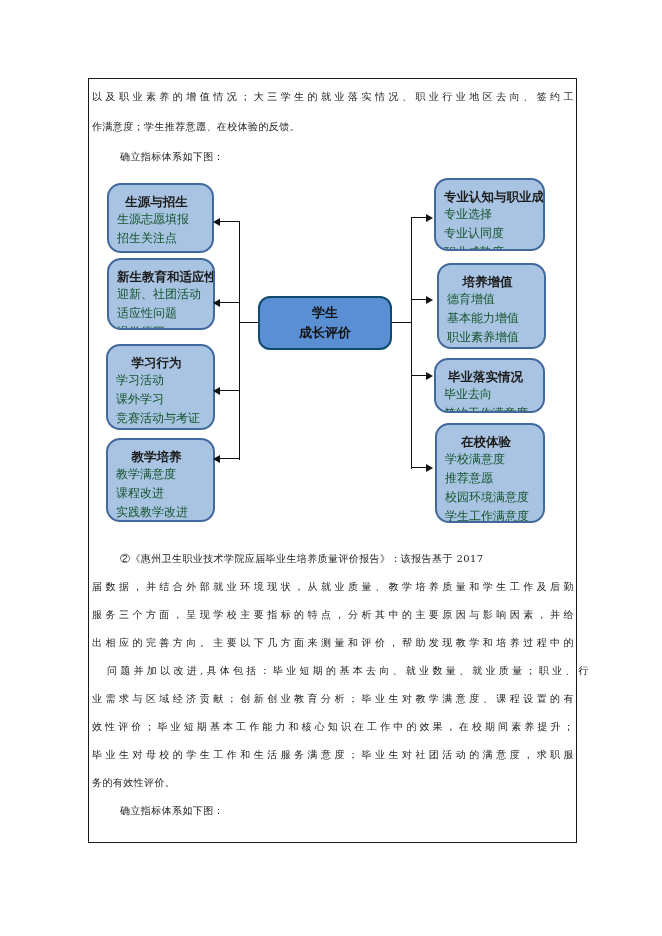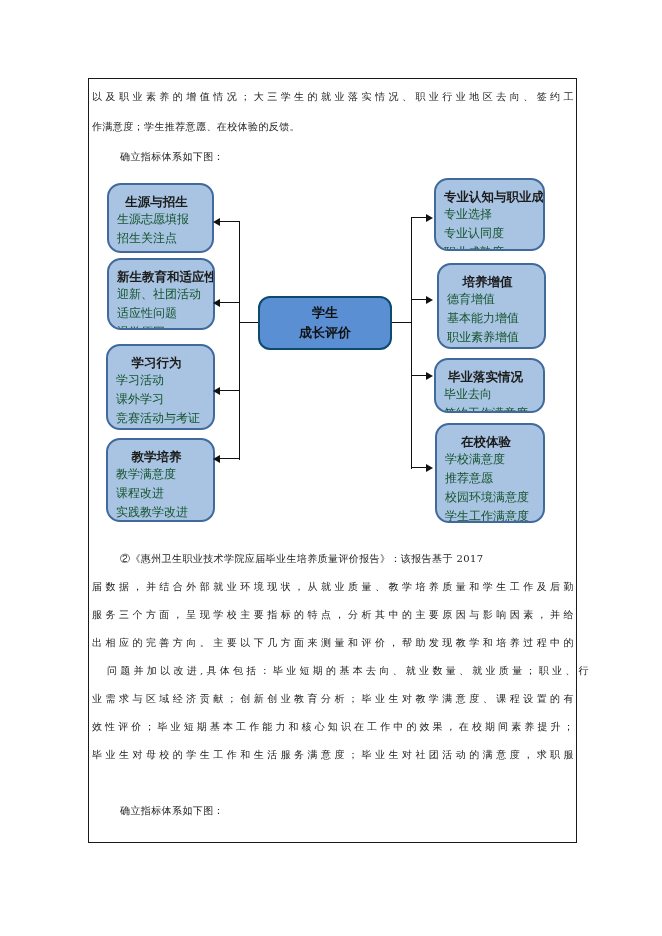--- a/index.html
+++ b/index.html
@@ -116,14 +116,15 @@
   <div class="ah-r" style="left:426px;top:464px;"></div>
 
   <div class="tline indent" style="top:548px;">②《惠州卫生职业技术学院应届毕业生培养质量评价报告》：该报告基于 2017</div>
   <div class="tline jline" style="top:604px;">服务三个方面，呈现学校主要指标的特点，分析其中的主要原因与影响因素，并给</div>
   <div class="tline jline" style="top:576px;">届数据，并结合外部就业环境现状，从就业质量、教学培养质量和学生工作及后勤</div>
   <div class="tline jline" style="top:632px;">出相应的完善方向。主要以下几方面来测量和评价，帮助发现教学和培养过程中的</div>
   <div class="tline jline" style="top:660px;margin-left:15px;">问题并加以改进,具体包括：毕业短期的基本去向、就业数量、就业质量；职业、行</div>
   <div class="tline jline" style="top:688px;">业需求与区域经济贡献；创新创业教育分析；毕业生对教学满意度、课程设置的有</div>
   <div class="tline jline" style="top:716px;">效性评价；毕业短期基本工作能力和核心知识在工作中的效果，在校期间素养提升；</div>
   <div class="tline jline" style="top:744px;">毕业生对母校的学生工作和生活服务满意度；毕业生对社团活动的满意度，求职服</div>
+  <div class="tline" style="top:772px;">务的有效性评价。</div>
   <div class="tline indent" style="top:800px;">确立指标体系如下图：</div>
 </div>
 
 </body></html>

